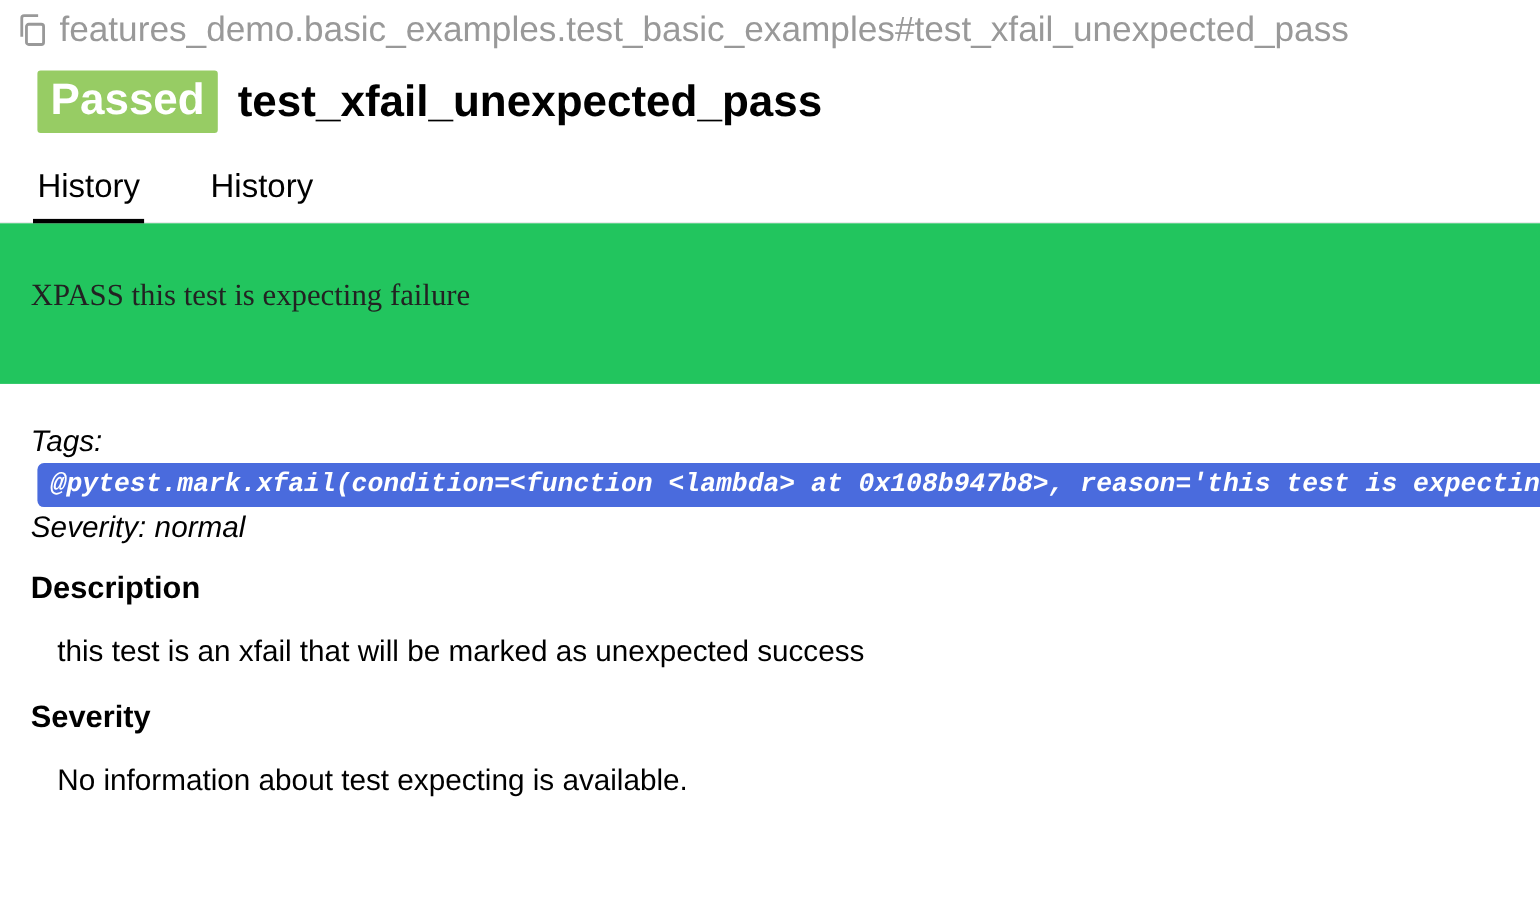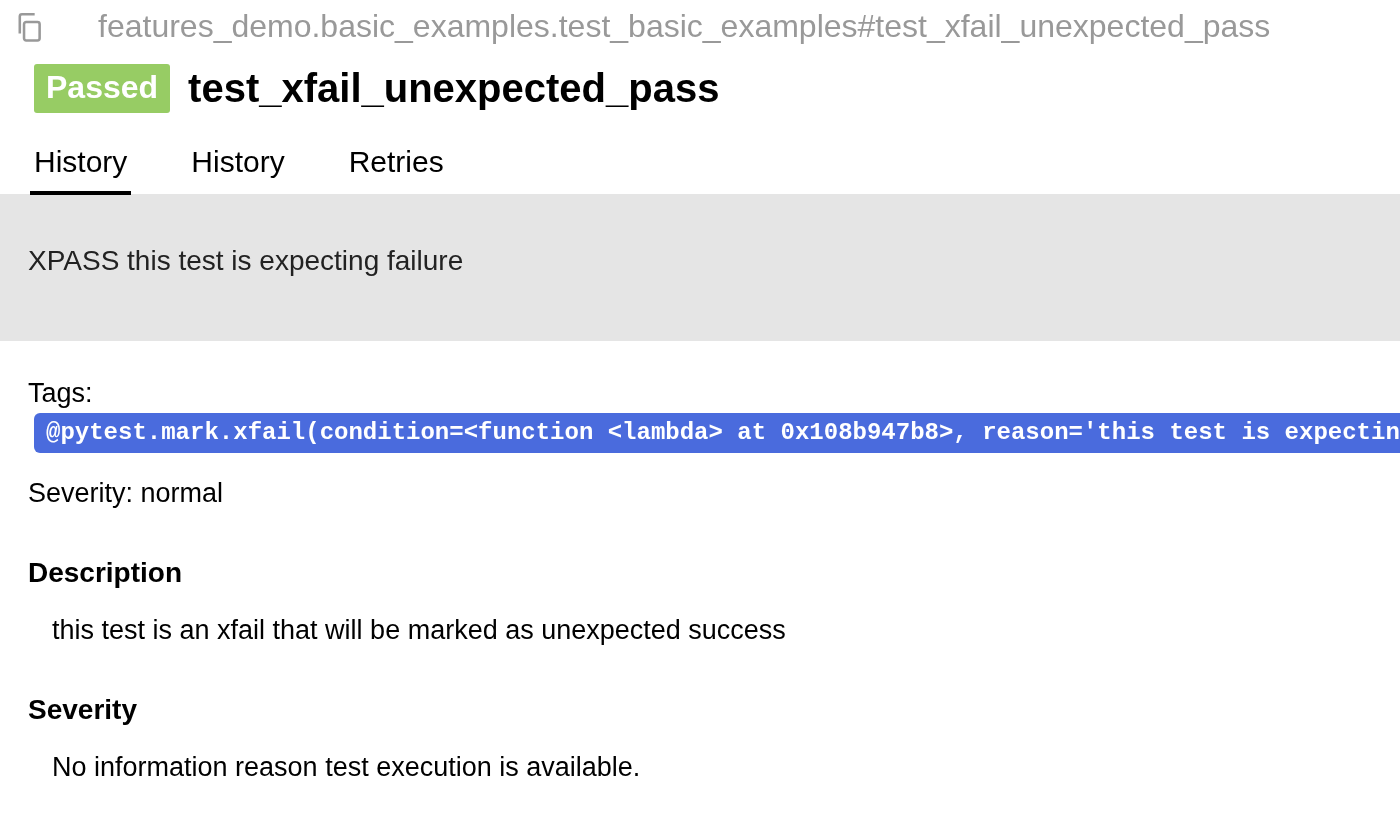--- a/index.html
+++ b/index.html
@@ -15,39 +15,38 @@
     width: 1400px;
   }
   .breadcrumb-row {
     display: flex;
     align-items: center;
     padding: 6px 10px 0 12px;
     font-size: 32px;
     line-height: 1.25;
     color: #999;
     font-weight: 400;
-    gap: 44px;
   }
   .copy-icon {
     width: 34px;
     height: 34px;
     flex: none;
     margin-right: 8px;
     margin-top: 2px;
     color: #999;
   }
   .title-row {
     display: flex;
     align-items: center;
     padding: 18px 10px 10px 34px;
   }
   .status-badge {
     background: #97cc64;
     color: #fff;
-    font-size: 32px;
+    font-size: 40px;
     font-weight: 700;
     padding: 5px 12px 7px;
     border-radius: 3px;
     margin-right: 18px;
   }
   .test-title {
     font-size: 40px;
     font-weight: 700;
     letter-spacing: 0;
   }
@@ -62,36 +61,36 @@
     margin-right: 56px;
     cursor: pointer;
     line-height: 1;
   }
   .tab.active {
     border-bottom: 4px solid #000;
     margin-bottom: -1px;
     font-weight: 400;
   }
   .message-panel {
-    background: #e5e5e5;
+    background: #22c55e;
     padding: 50px 28px 64px 28px;
-    font-family: Liberation Sans, sans-serif;
+    font-family: Liberation Serif, serif;
     font-size: 28px;
     color: #222;
   }
   .meta {
     padding: 34px 28px 10px;
     font-size: 27px;
     line-height: 1.4;
   }
   .meta-row {
-    margin-bottom: 22px;
     display: flex;
     align-items: center;
     flex-wrap: wrap;
+    font-style: italic;
   }
   .tag-pill {
     background: #4a6bdd;
     color: #fff;
     border-radius: 6px;
     padding: 3px 12px 4px;
     font-family: "Courier New", Courier, monospace;
     font-size: 24px;
     margin-left: 6px;
     white-space: nowrap;
@@ -99,21 +98,21 @@
   }
   .clock-icon {
     width: 22px;
     height: 22px;
     vertical-align: -2px;
     margin: 0 4px 0 4px;
   }
   .section-heading {
     font-size: 28px;
     font-weight: 700;
-    margin: 40px 0 20px;
+    margin: 16px 0 20px;
   }
   .section-body {
     font-size: 27px;
     margin-bottom: 20px;
     margin-left: 24px;
   }
 </style>
 </head>
 <body>
 
@@ -128,21 +127,20 @@
   </div>
 
   <div class="title-row">
     <span class="status-badge">Passed</span>
     <span class="test-title">test_xfail_unexpected_pass</span>
   </div>
 
   <div class="tabs">
     <div class="tab active">History</div>
     <div class="tab">History</div>
-    <div class="tab">Retries</div>
   </div>
 
   <div class="message-panel">
     <span>XPASS this test is expecting failure</span>
   </div>
 
   <div class="meta">
 
     <div class="meta-row">
       <span>Tags:</span>
@@ -152,17 +150,17 @@
     <div class="meta-row">
       <span>Severity:</span>&nbsp;
       <span>normal</span>
     </div>
 
 
     <div class="section-heading">Description</div>
     <div class="section-body">this test is an xfail that will be marked as unexpected success</div>
 
     <div class="section-heading">Severity</div>
-    <div class="section-body">No information reason test execution is available.</div>
+    <div class="section-body">No information about test expecting is available.</div>
 
   </div>
 
 </div>
 
 </body></html>

